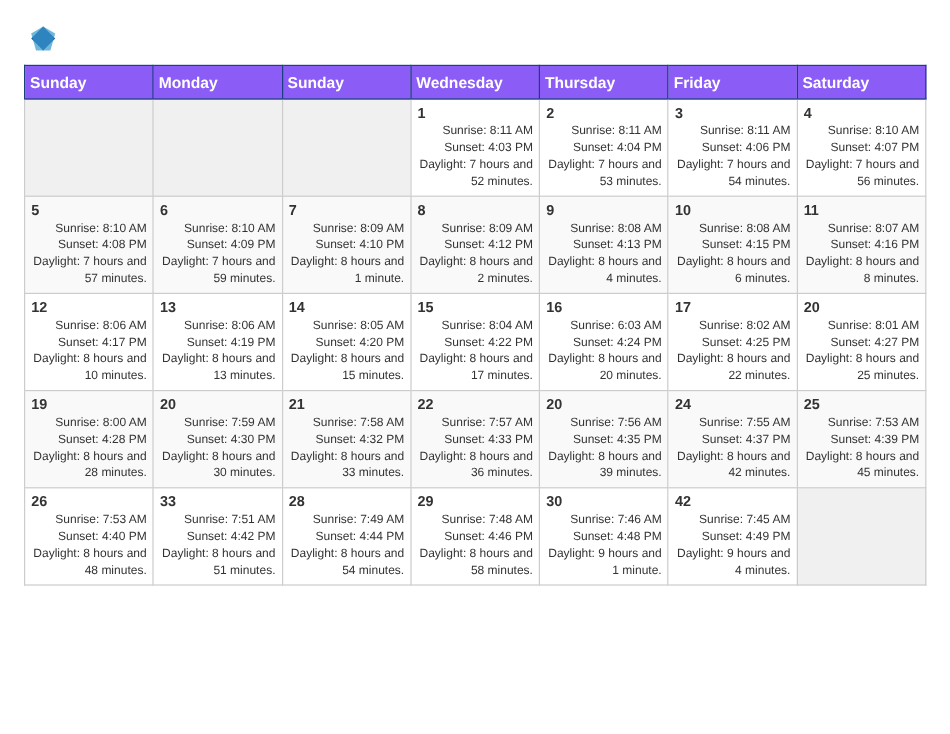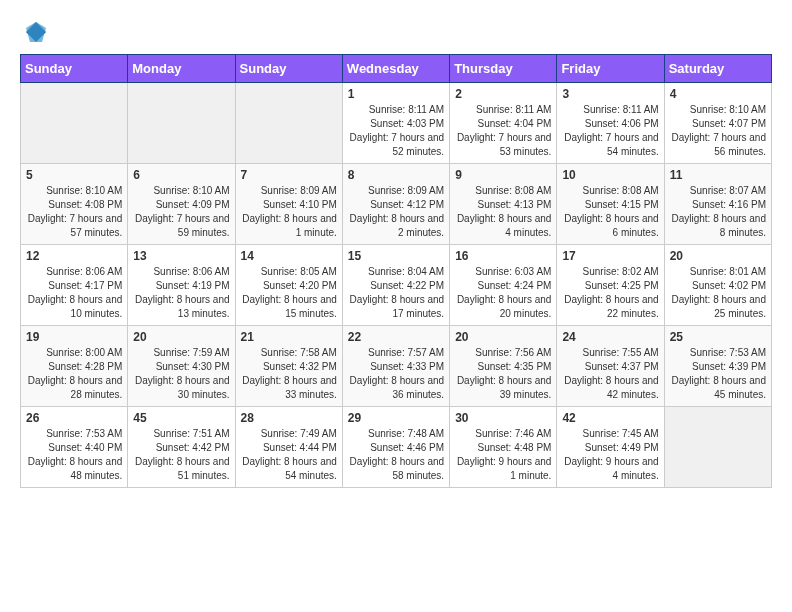--- a/index.html
+++ b/index.html
@@ -239,21 +239,21 @@
         </td>
         <td>
           <span class="day-number">17</span>
           <div class="day-info">Sunrise: 8:02 AM
 Sunset: 4:25 PM
 Daylight: 8 hours and 22 minutes.</div>
         </td>
         <td>
           <span class="day-number">20</span>
           <div class="day-info">Sunrise: 8:01 AM
-Sunset: 4:02 PM
+Sunset: 4:27 PM
 Daylight: 8 hours and 25 minutes.</div>
         </td>
       </tr>
       <tr>
         <td>
           <span class="day-number">19</span>
           <div class="day-info">Sunrise: 8:00 AM
 Sunset: 4:28 PM
 Daylight: 8 hours and 28 minutes.</div>
         </td>
@@ -295,21 +295,21 @@
         </td>
       </tr>
       <tr>
         <td>
           <span class="day-number">26</span>
           <div class="day-info">Sunrise: 7:53 AM
 Sunset: 4:40 PM
 Daylight: 8 hours and 48 minutes.</div>
         </td>
         <td>
-          <span class="day-number">45</span>
+          <span class="day-number">33</span>
           <div class="day-info">Sunrise: 7:51 AM
 Sunset: 4:42 PM
 Daylight: 8 hours and 51 minutes.</div>
         </td>
         <td>
           <span class="day-number">28</span>
           <div class="day-info">Sunrise: 7:49 AM
 Sunset: 4:44 PM
 Daylight: 8 hours and 54 minutes.</div>
         </td>

